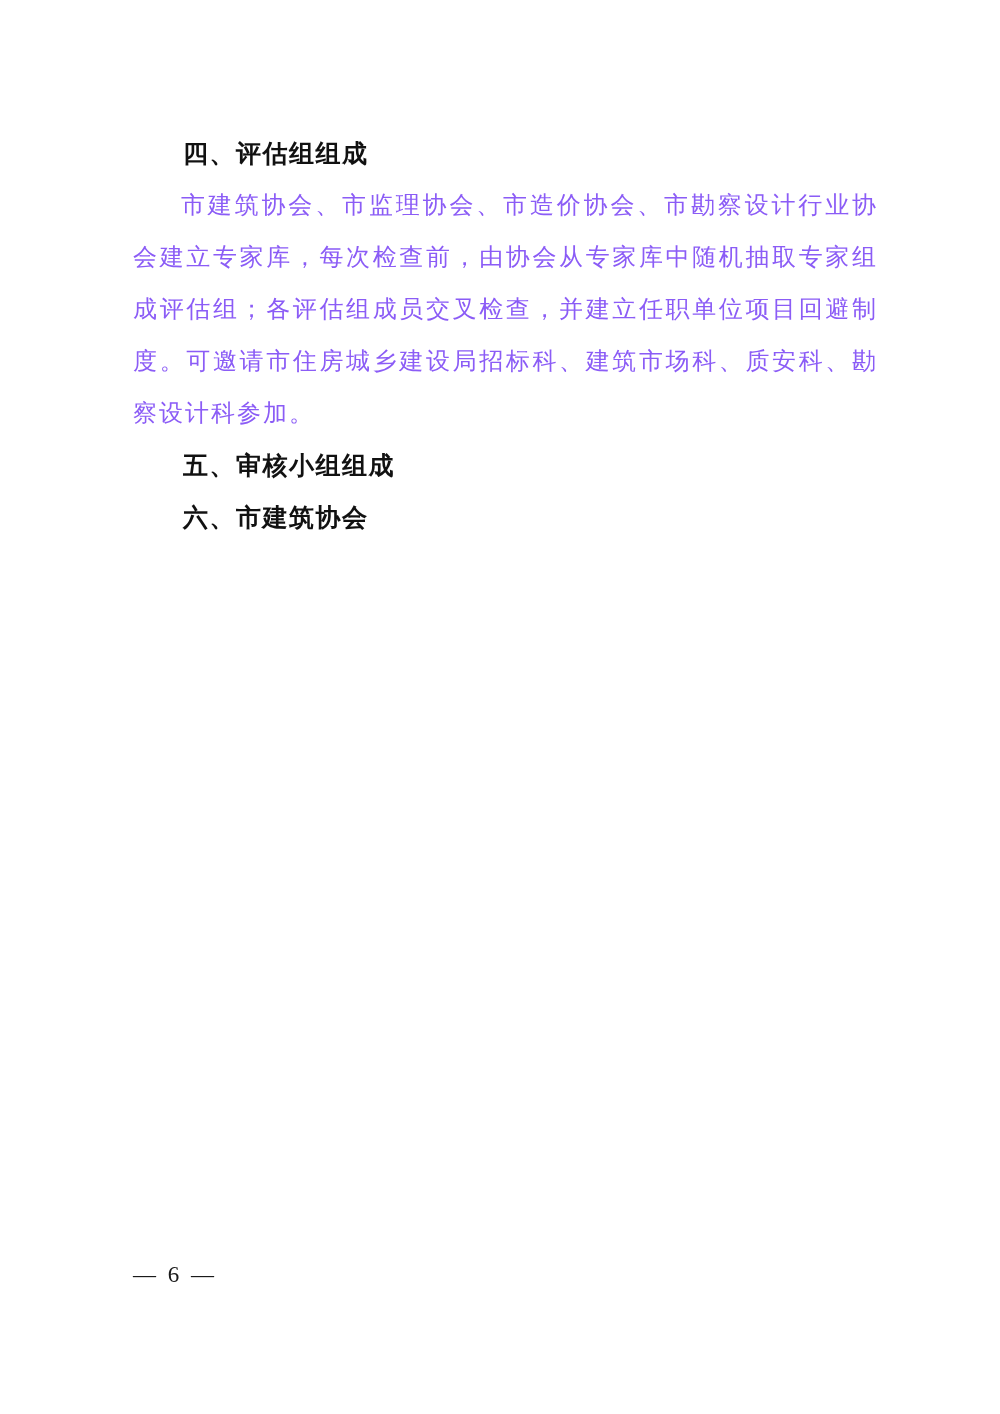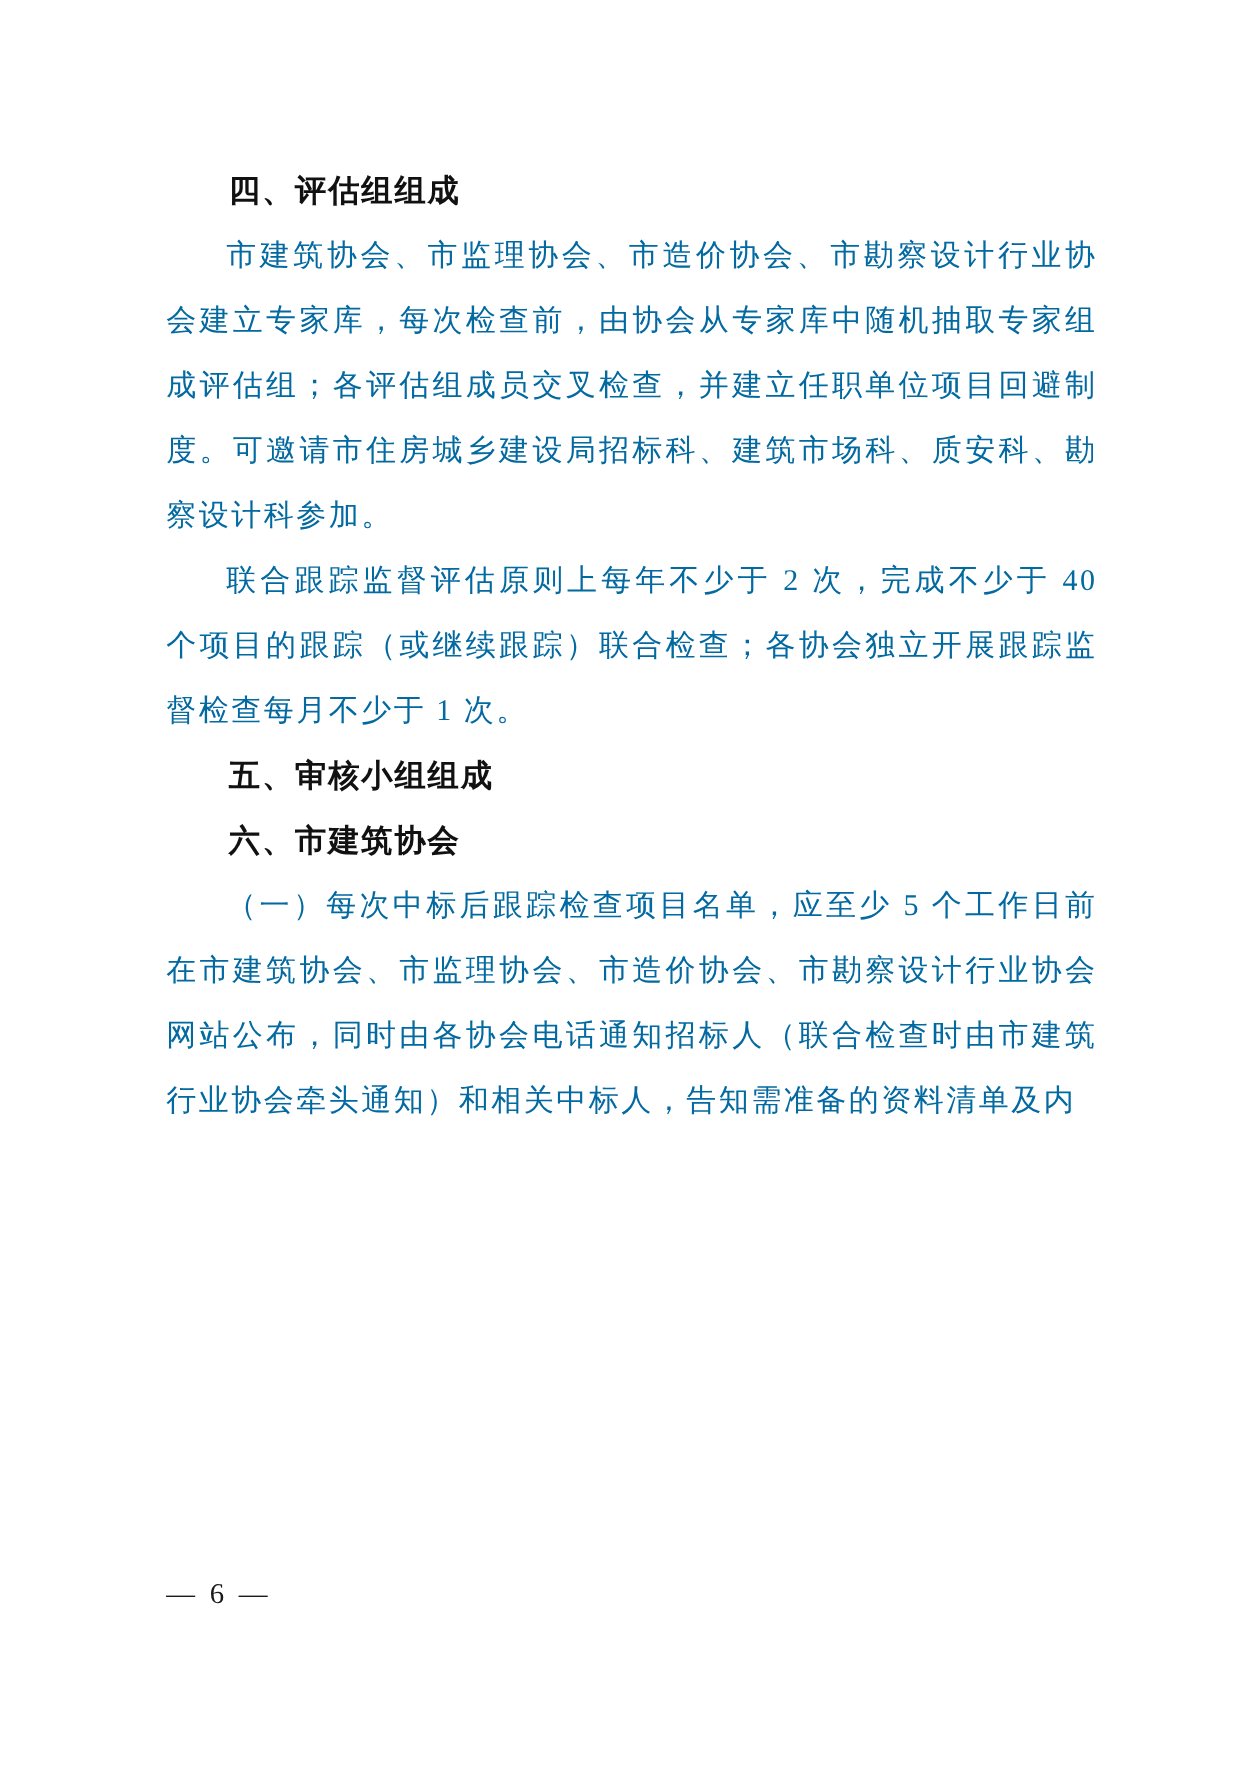--- a/index.html
+++ b/index.html
@@ -32,21 +32,21 @@
     color: #111111;
     font-family: "Liberation Sans", "DejaVu Sans", sans-serif;
   }
   .para {
     margin: 0;
     font-size: 24px;
     line-height: 52px;
     text-align: justify;
     text-indent: 2em;
     letter-spacing: 2px;
-    color: #0369a1;
+    color: #8b5cf6;
     font-family: "Liberation Serif", "DejaVu Serif", serif;
   }
   .page-footer {
     position: absolute;
     left: 133px;
     top: 1258px;
     font-size: 23px;
     line-height: 34px;
     letter-spacing: 3px;
     color: #1a1a1a;
@@ -54,19 +54,17 @@
     white-space: nowrap;
   }
 </style>
 </head>
 <body>
 
 <div class="page">
   <div class="content">
     <h2 class="sec-heading">四、评估组组成</h2>
     <p class="para">市建筑协会、市监理协会、市造价协会、市勘察设计行业协会建立专家库，每次检查前，由协会从专家库中随机抽取专家组成评估组；各评估组成员交叉检查，并建立任职单位项目回避制度。可邀请市住房城乡建设局招标科、建筑市场科、质安科、勘察设计科参加。</p>
-    <p class="para">联合跟踪监督评估原则上每年不少于 2 次，完成不少于 40 个项目的跟踪（或继续跟踪）联合检查；各协会独立开展跟踪监督检查每月不少于 1 次。</p>
     <h2 class="sec-heading">五、审核小组组成</h2>
     <h2 class="sec-heading">六、市建筑协会</h2>
-    <p class="para">（一）每次中标后跟踪检查项目名单，应至少 5 个工作日前在市建筑协会、市监理协会、市造价协会、市勘察设计行业协会网站公布，同时由各协会电话通知招标人（联合检查时由市建筑行业协会牵头通知）和相关中标人，告知需准备的资料清单及内</p>
   </div>
   <div class="page-footer">— 6 —</div>
 </div>
 
 </body></html>

